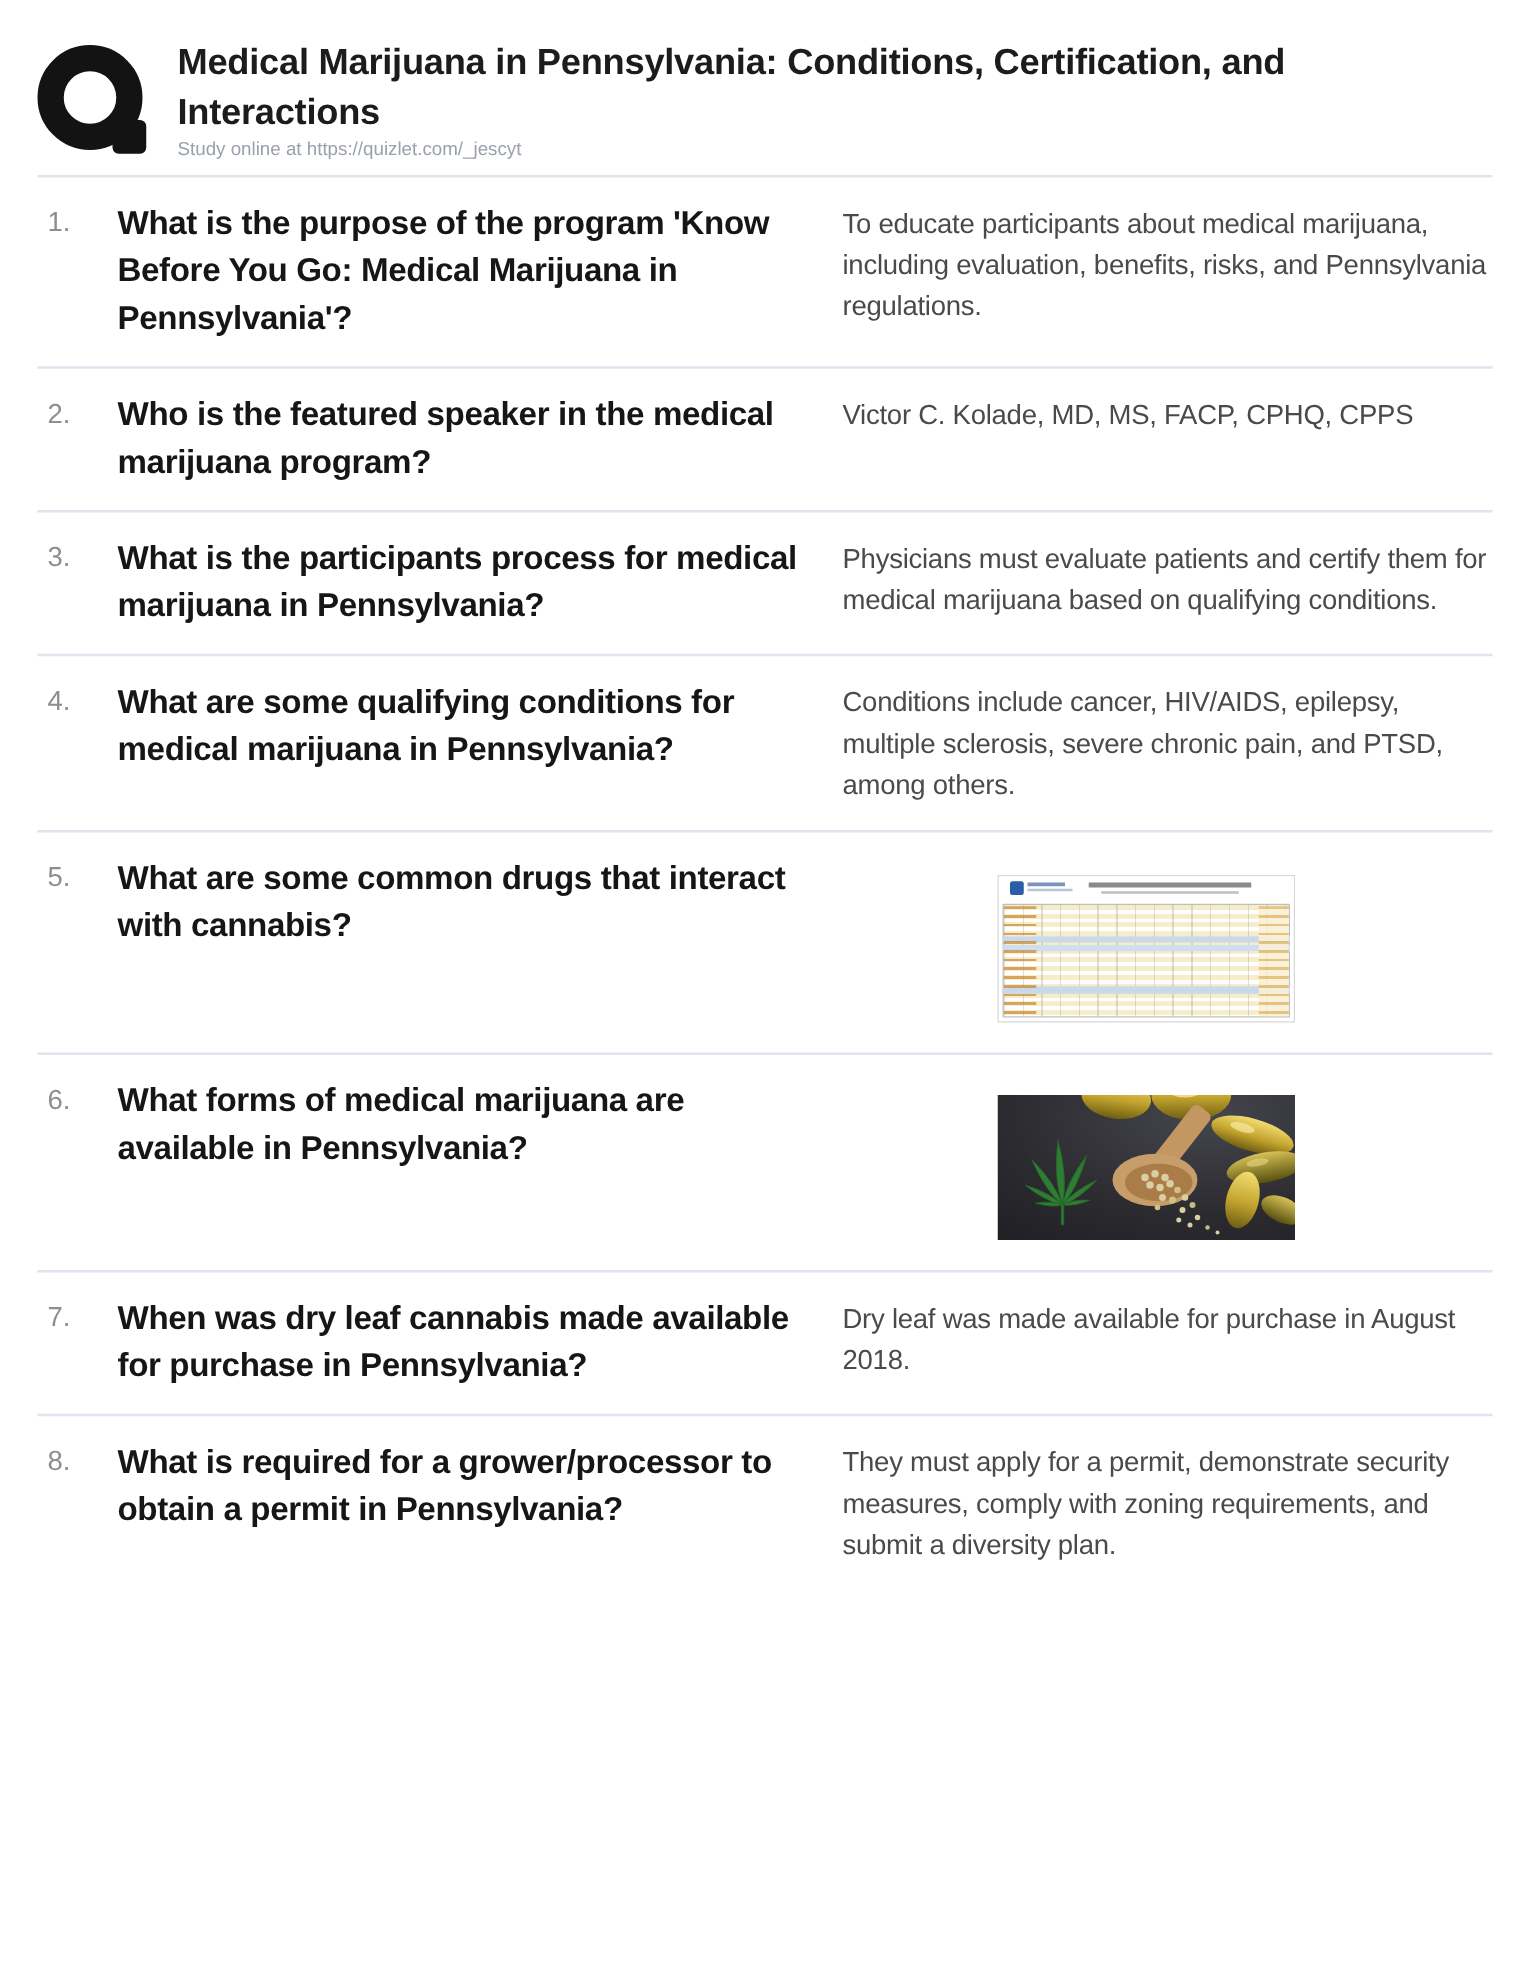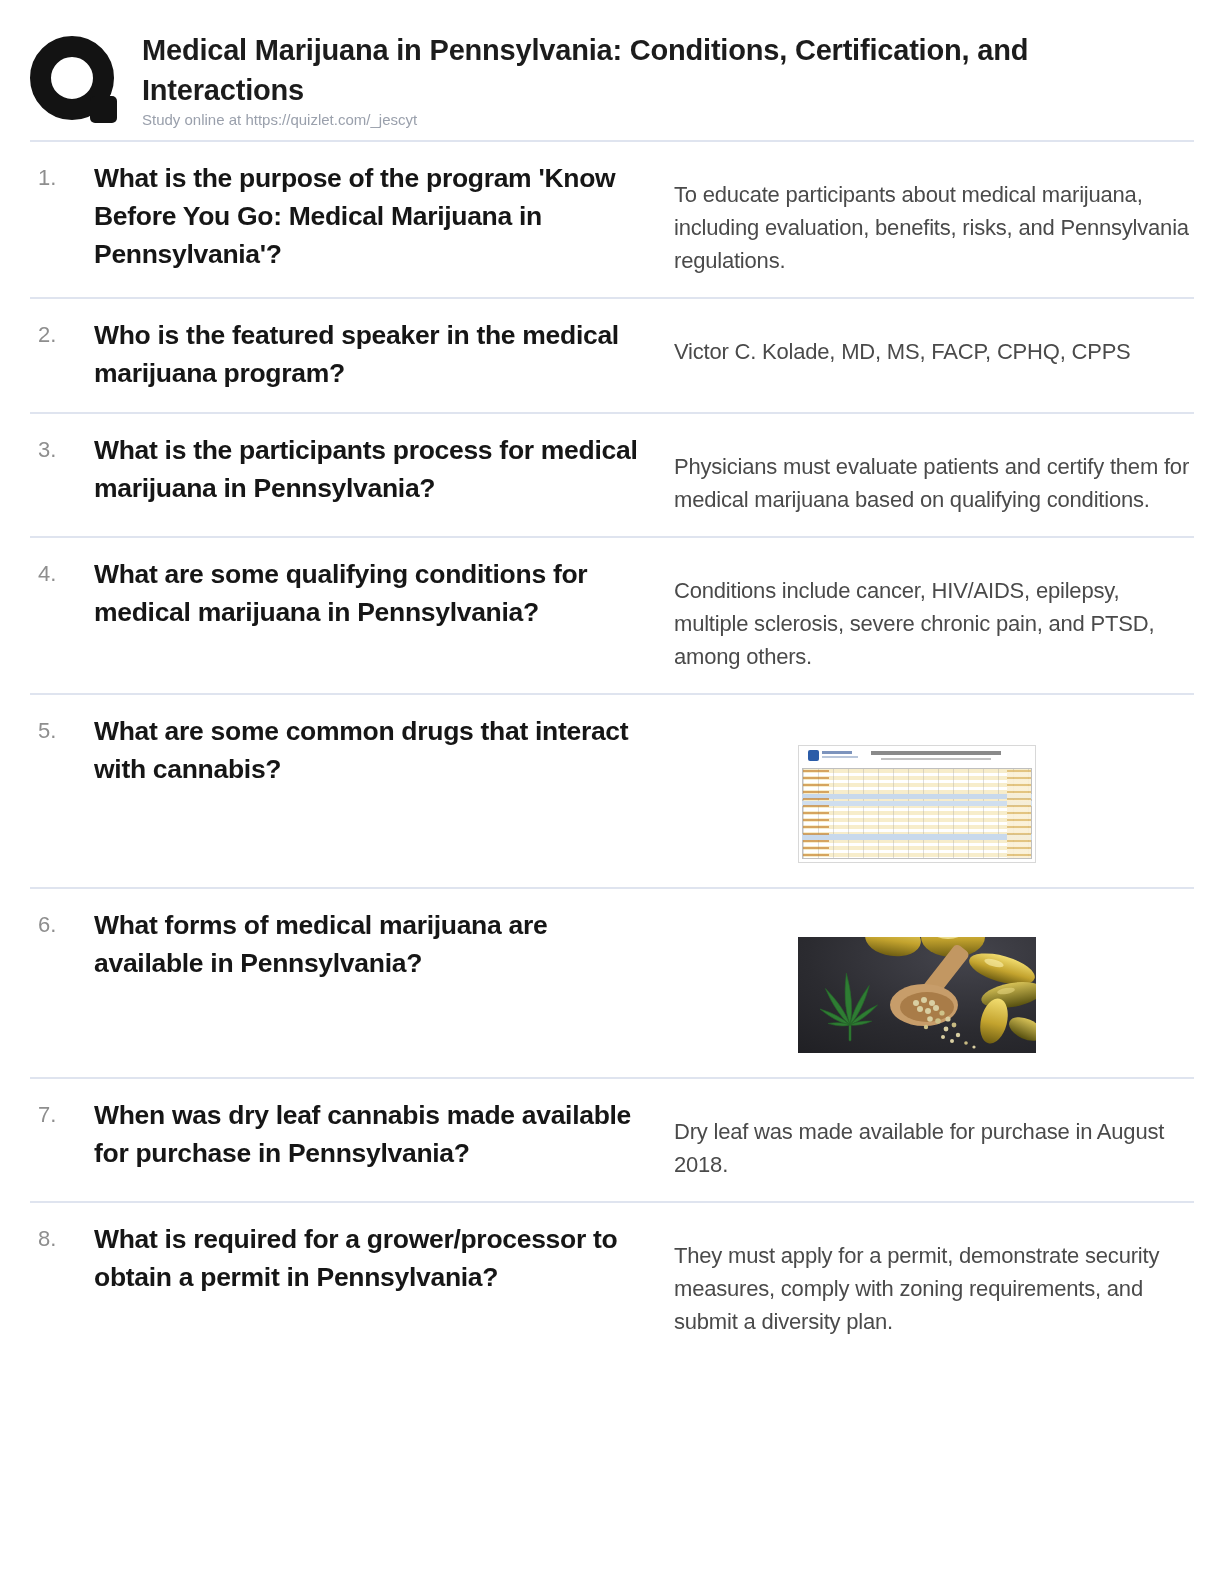--- a/index.html
+++ b/index.html
@@ -20,21 +20,21 @@
 
   
   .sep { height:2px; background:#dfe4ef; margin:0 30px; }
 
   
   .row { display:flex; padding:17px 28px 20px 38px; }
   .num { flex:0 0 56px; font-size:22px; line-height:38px; color:#8e8e8e; font-weight:400; }
   .q   { flex:0 0 580px; padding-right:12px; font-size:26.5px; line-height:38px;
          font-weight:700; color:#161616; letter-spacing:-0.3px; }
   .a   { flex:1 1 auto; font-size:22px; line-height:33px; color:#4a4a4a;
-         font-weight:400; letter-spacing:-0.2px; padding-top:3px;margin-top:16px; }
+         font-weight:400; letter-spacing:-0.2px; padding-top:3px; }
 
   
   .chart-img { position:relative; width:238px; height:118px; margin:14px 0 4px 124px;
                background:#ffffff; border:1px solid #d8d8d8; overflow:hidden; }
   .chart-head { position:absolute; left:0; top:0; right:0; height:20px; background:#fff; }
   .chart-logo { position:absolute; left:9px; top:4px; width:11px; height:11px;
                 background:#2b5ca8; border-radius:2px; }
   .chart-logo-text { position:absolute; left:23px; top:5px; width:30px; height:3px; background:#7d94bd; }
   .chart-logo-text2{ position:absolute; left:23px; top:10px; width:36px; height:2px; background:#b9c6da; }
   .chart-title  { position:absolute; left:72px; top:5px; width:130px; height:4px; background:#8a8a8a; }

